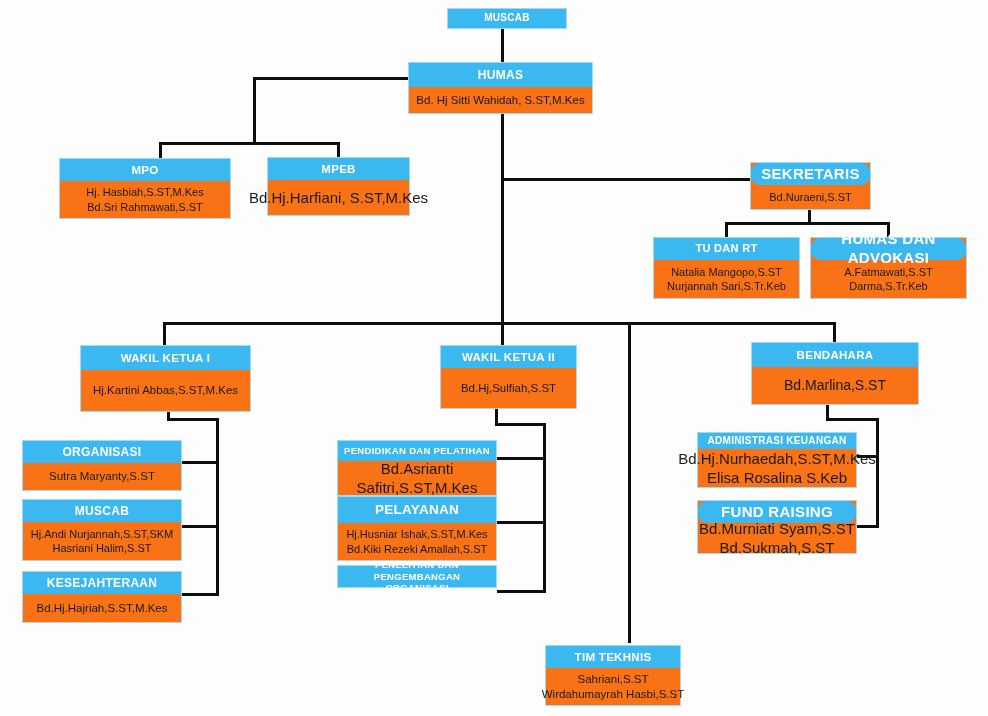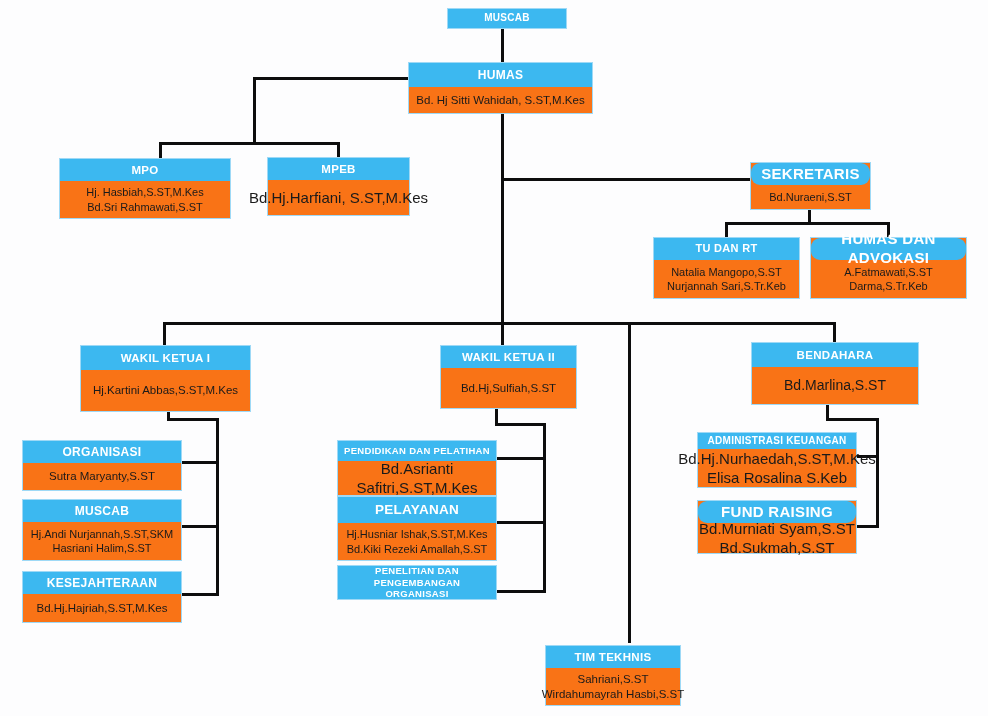--- a/index.html
+++ b/index.html
@@ -176,21 +176,21 @@
 
   <div class="node" style="left:337px;top:496px;width:160px">
     <div class="hdr f13" style="height:26px">PELAYANAN</div>
     <div class="body f11" style="height:35px">
       <div>Hj.Husniar Ishak,S.ST,M.Kes</div>
       <div>Bd.Kiki Rezeki Amallah,S.ST</div>
     </div>
   </div>
 
   <div class="node" style="left:337px;top:565px;width:160px">
-    <div class="hdr f9" style="height:33px">PENELITIAN DAN PENGEMBANGAN ORGANISASI</div>
+    <div class="hdr f9" style="height:21px">PENELITIAN DAN PENGEMBANGAN ORGANISASI</div>
   </div>
 
   <div class="node" style="left:697px;top:432px;width:160px">
     <div class="hdr f10" style="height:16px">ADMINISTRASI KEUANGAN</div>
     <div class="body f10h" style="height:36px">
       <div>Bd.Hj.Nurhaedah,S.ST,M.Kes</div>
       <div>Elisa Rosalina S.Keb</div>
     </div>
   </div>
 

